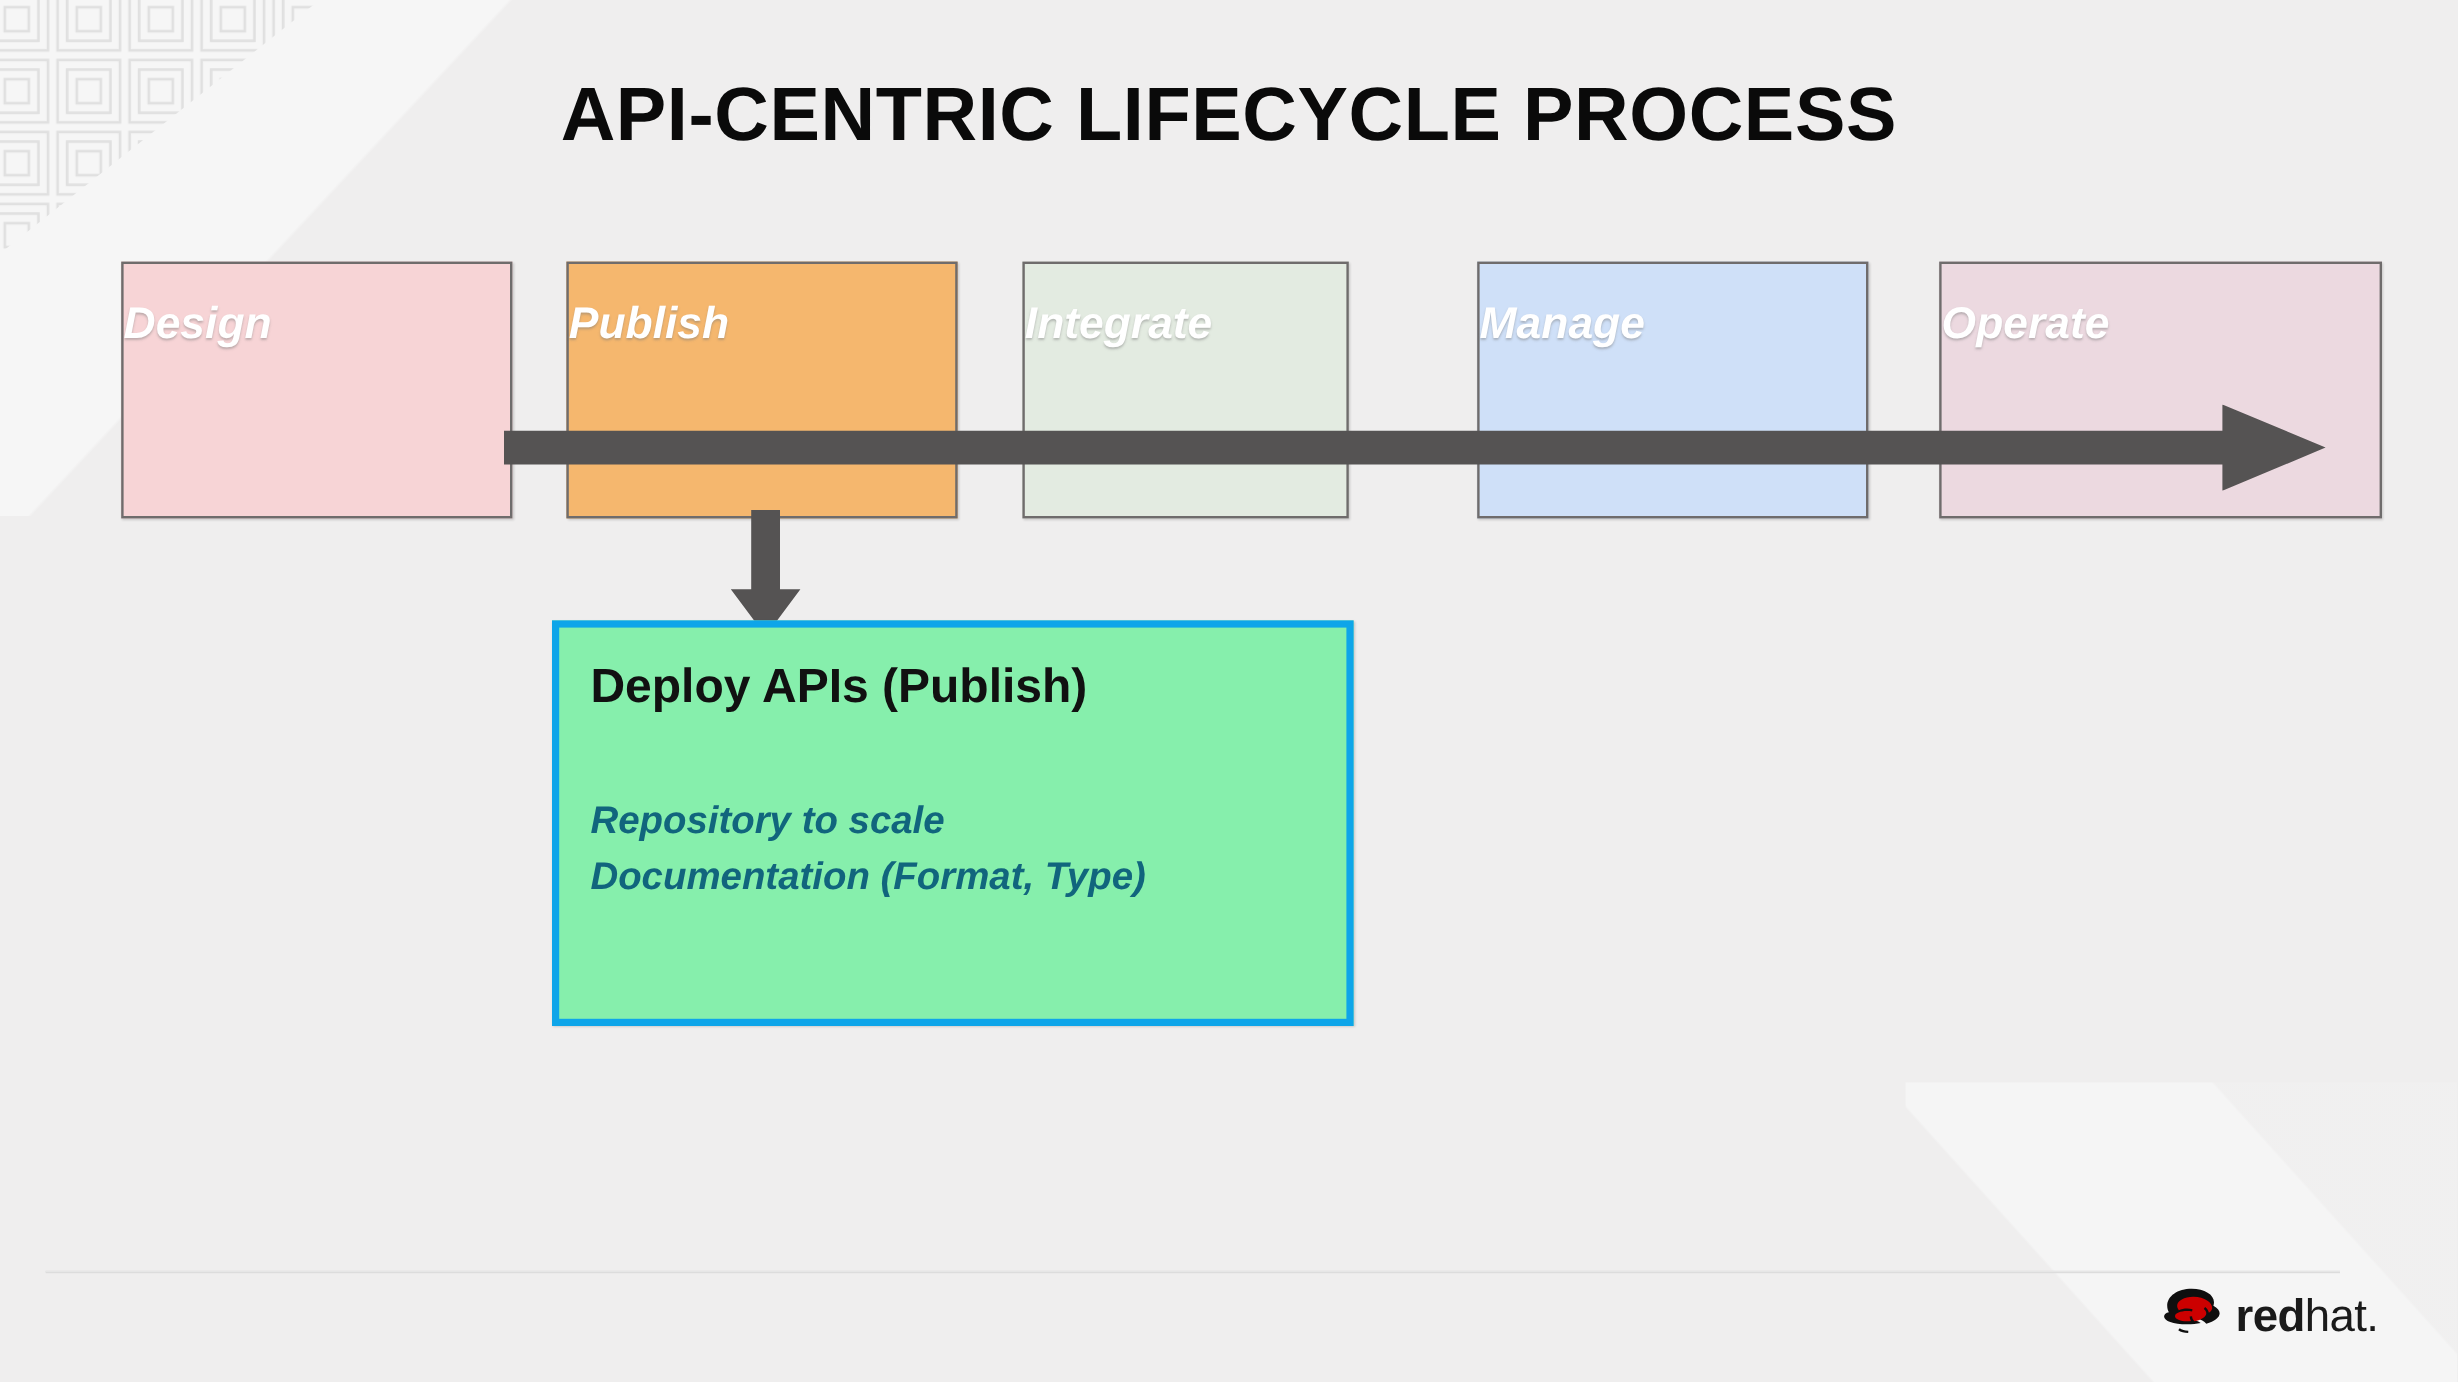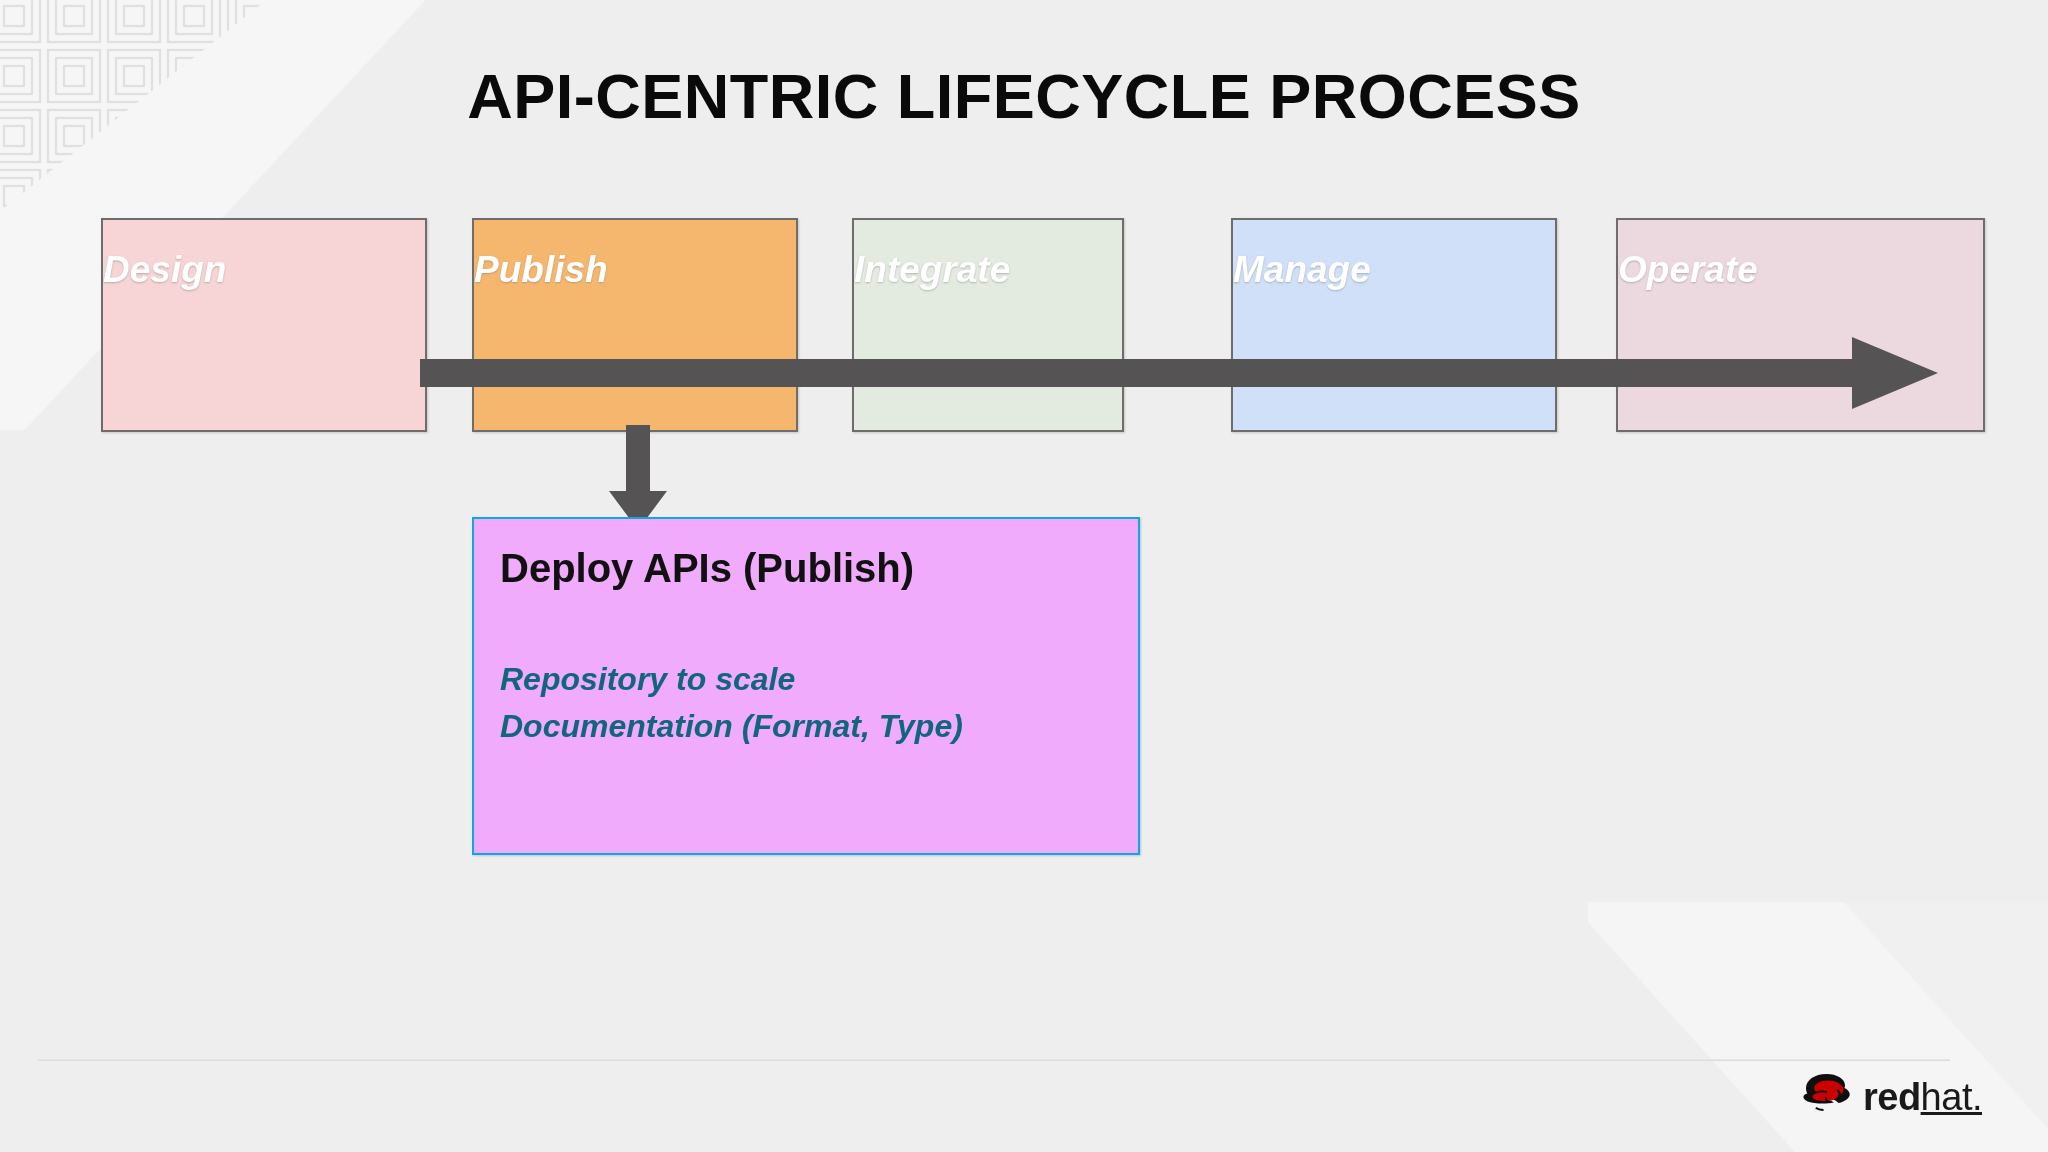--- a/index.html
+++ b/index.html
@@ -121,24 +121,23 @@
     pointer-events: none;
   }
 
   
   .detail-card {
     position: absolute;
     left: 460px;
     top: 517px;
     width: 668px;
     height: 338px;
-    border: 2px solid #0ea5e9;
-    background: #f0abfc;
+    border: 6px solid #0ea5e9;
+    background: #86efac;
     box-shadow: 1px 1px 2px rgba(0,0,0,.18);
-    margin-left: 12px;
   }
 
   .detail-heading {
     position: absolute;
     left: 26px;
     top: 27px;
     font-size: 40px;
     font-weight: bold;
     color: #111111;
     white-space: nowrap;
@@ -182,21 +181,21 @@
   }
   .brand-mark { display: block; }
   .brand-word {
     font-size: 38px;
     letter-spacing: -.5px;
     color: #1a1a1a;
     line-height: 1;
     white-space: nowrap;
   }
   .brand-word .b-red { font-weight: bold; }
-  .brand-word .b-hat { font-weight: normal; text-decoration: underline; }
+  .brand-word .b-hat { font-weight: normal; }
 </style>
 </head>
 <body>
 
 <div class="slide">
 
   <div class="diag-wash-tl"></div>
 
   <div class="watermark">
     <svg width="300" height="238" viewBox="0 0 300 238" aria-hidden="true">

